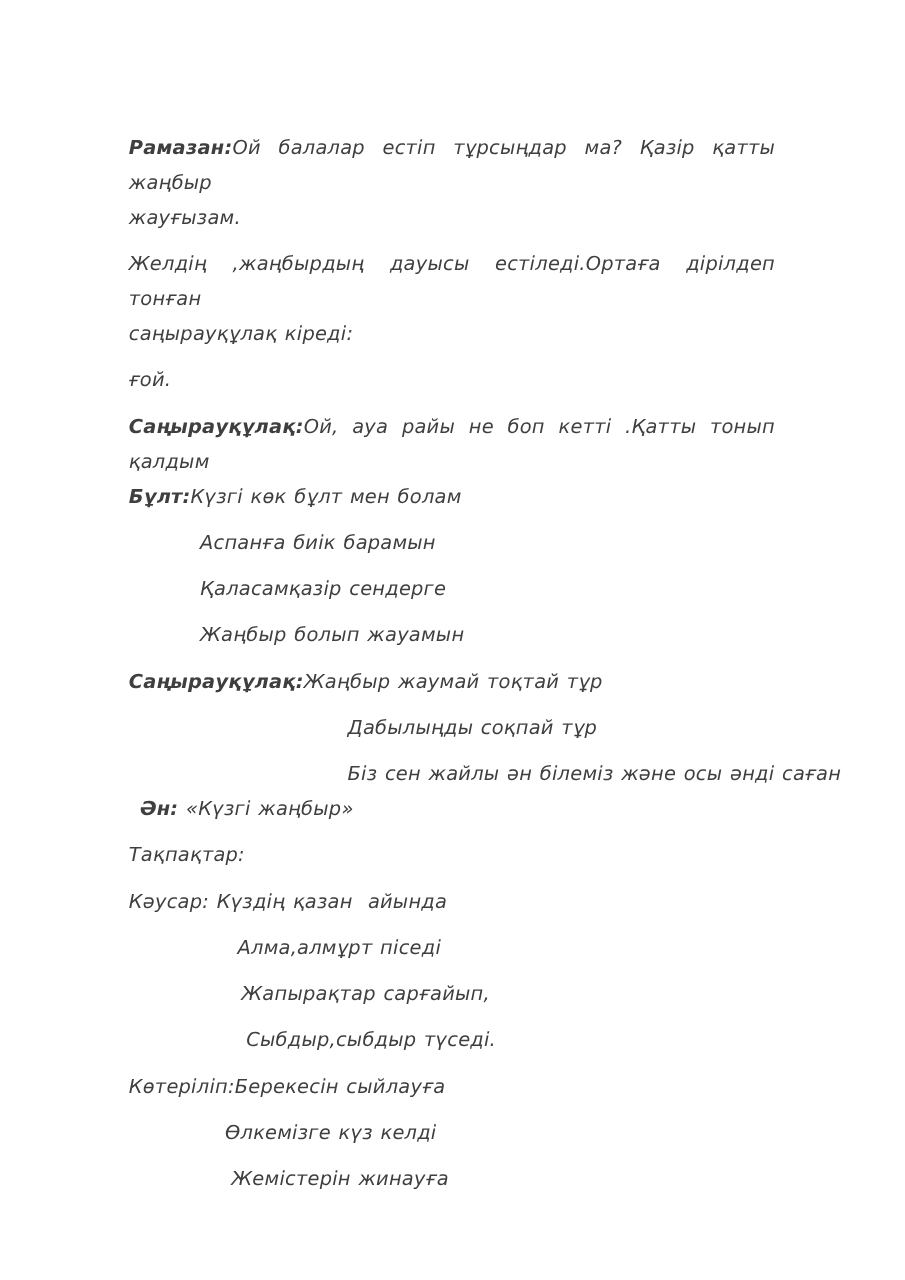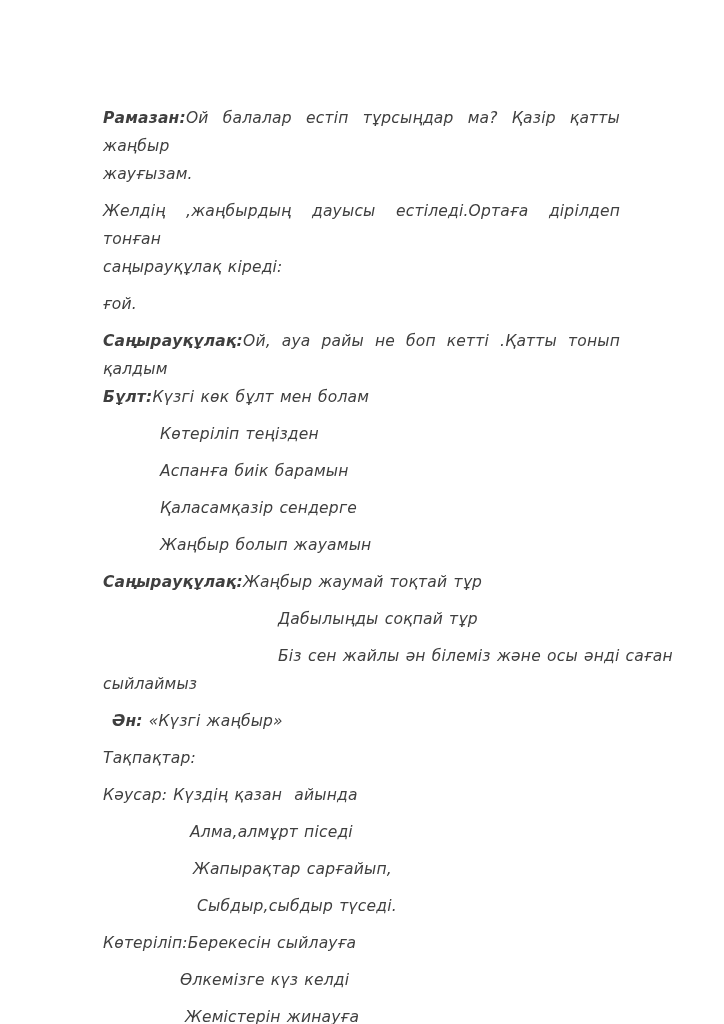--- a/index.html
+++ b/index.html
@@ -48,29 +48,27 @@
   <div class="line just nogap"><span class="b">Рамазан:</span><span>Ой балалар естіп тұрсыңдар ма? Қазір қатты жаңбыр</span></div>
   <div class="line"><span>жауғызам.</span></div>
 
   <div class="line just nogap"><span>Желдің ,жаңбырдың дауысы естіледі.Ортаға дірілдеп тонған</span></div>
   <div class="line"><span>саңырауқұлақ кіреді:</span></div>
 
   <div class="line"><span>ғой.</span></div>
   <div class="line just nogap"><span class="b">Саңырауқұлақ:</span><span>Ой, ауа райы не боп кетті .Қатты тонып қалдым</span></div>
 
   <div class="line"><span class="b">Бұлт:</span><span>Күзгі көк бұлт мен болам</span></div>
-  <div class="line ind-a"><span>Көтеріліп теңізден</span></div>
   <div class="line ind-a"><span>Аспанға биік барамын</span></div>
   <div class="line ind-a"><span>Қаласамқазір сендерге</span></div>
   <div class="line ind-a"><span>Жаңбыр болып жауамын</span></div>
 
   <div class="line"><span class="b">Саңырауқұлақ:</span><span>Жаңбыр жаумай тоқтай тұр</span></div>
   <div class="line ind-b"><span>Дабылыңды соқпай тұр</span></div>
   <div class="line ind-b nogap"><span>Біз сен жайлы ән білеміз және осы әнді саған</span></div>
-  <div class="line"><span>сыйлаймыз</span></div>
 
   <div class="line ind-c"><span class="b">Ән:</span><span> «Күзгі жаңбыр»</span></div>
 
   <div class="line"><span>Тақпақтар:</span></div>
 
   <div class="line"><span>Кәусар: Күздің қазан  айында</span></div>
   <div class="line ind-d"><span>Алма,алмұрт піседі</span></div>
   <div class="line ind-e"><span>Жапырақтар сарғайып,</span></div>
   <div class="line ind-f"><span>Сыбдыр,сыбдыр түседі.</span></div>
 

